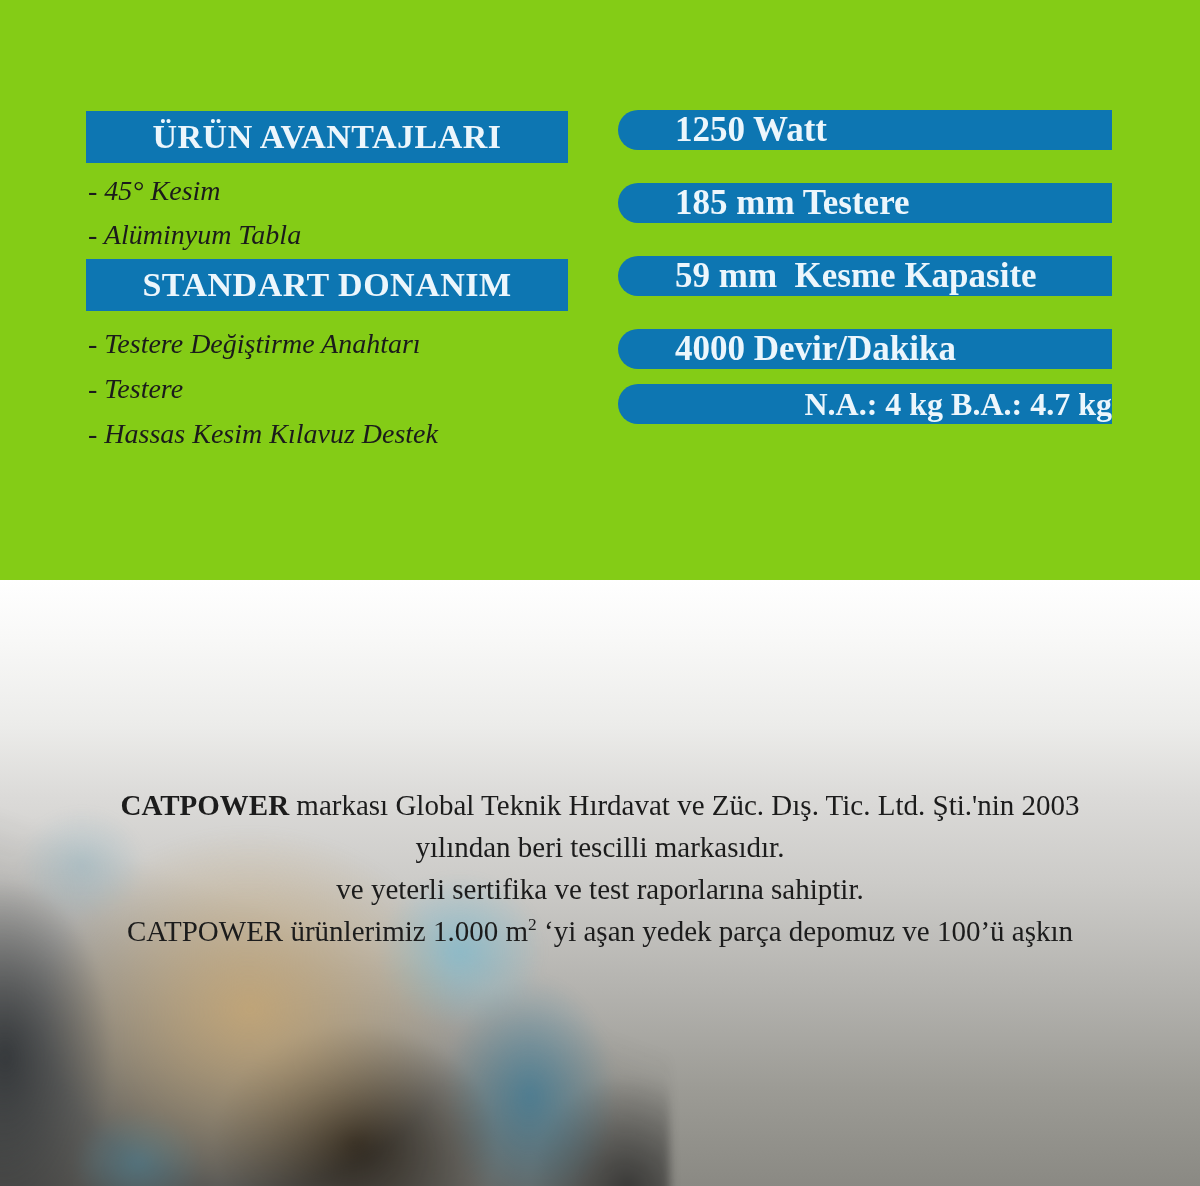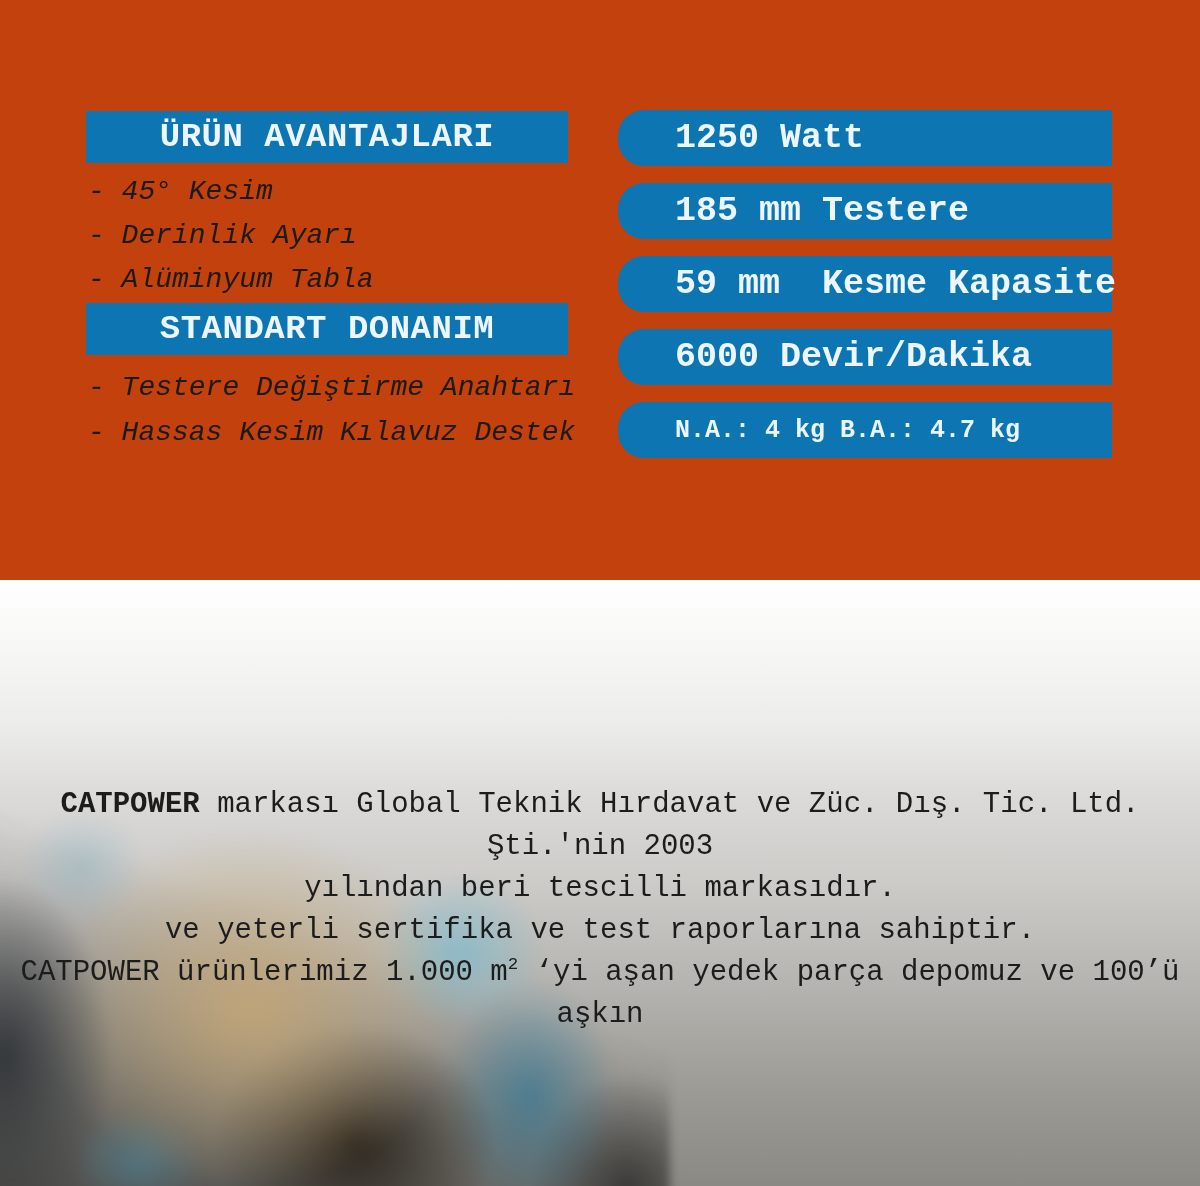--- a/index.html
+++ b/index.html
@@ -1,20 +1,20 @@
 <!DOCTYPE html>
 <html><head>
 <meta charset="utf-8">
 <style>
   :root{ --accent:#0d76b2; --banner-text:#ecf6fc; --ink:#1b1b1b; }
   *{box-sizing:border-box;}
   html,body{margin:0;padding:0;background:#ffffff;}
   .page{
-    position:relative;width:1200px;height:1186px;background:#c2410c;
-    font-family:Liberation Mono, monospace;overflow:hidden;
+    position:relative;width:1200px;height:1186px;background:#84cc16;
+    font-family:Liberation Serif, serif;overflow:hidden;
   }
 
   
   .left-col{position:absolute;left:86px;top:111px;width:482px;}
   .header-banner{
     height:52px;background:var(--accent);color:var(--banner-text);
     display:flex;align-items:center;justify-content:center;
     font-weight:bold;font-size:34px;letter-spacing:.5px;
   }
   ul.feature-list{list-style:none;margin:0;padding:0 0 0 2px;}
@@ -22,27 +22,27 @@
   ul.list-a li{height:44px;}
   ul.list-b{margin:10px 0 0;}
   ul.list-b li{height:45px;}
   .feature-list li{
     display:flex;align-items:center;
     font-style:italic;font-size:28px;color:var(--ink);white-space:pre;
   }
 
   
   .pill{
-    position:absolute;left:618px;width:494px;height:56px;
+    position:absolute;left:618px;width:494px;height:40px;
     background:var(--accent);border-radius:26px 0 0 26px;
     color:var(--banner-text);font-weight:bold;font-size:35px;
     display:flex;align-items:center;padding-left:57px;white-space:pre;
   }
   .pill-1{top:110px;} .pill-2{top:183px;} .pill-3{top:256px;}
-  .pill-4{top:329px;} .pill-5{top:402px;font-size:25px;}
+  .pill-4{top:329px;} .pill-5{top:384px;font-size:32px;justify-content:flex-end;}
 
   
   .bottom-section{
     position:absolute;left:0;top:580px;width:1200px;height:606px;
     background:linear-gradient(180deg,
       #ffffff 0%, #f8f8f7 10%, #ececea 24%, #dbdad8 36%,
       #cccbc8 50%, #b3b2ae 68%, #9c9b95 84%, #8a8983 100%);
   }
   .lion-art{
     position:absolute;left:-30px;bottom:-15px;width:700px;height:480px;
@@ -70,44 +70,44 @@
 <body>
 
 <div class="page">
 
   <section class="left-col">
     <div class="header-banner">
       <span>ÜRÜN AVANTAJLARI</span>
     </div>
     <ul class="feature-list list-a">
       <li>- 45° Kesim</li>
-      <li>- Derinlik Ayarı</li>
       <li>- Alüminyum Tabla</li>
     </ul>
     <div class="header-banner">
       <span>STANDART DONANIM</span>
     </div>
     <ul class="feature-list list-b">
       <li>- Testere Değiştirme Anahtarı</li>
+      <li>- Testere</li>
       <li>- Hassas Kesim Kılavuz Destek</li>
     </ul>
   </section>
 
   <section>
     <div class="pill pill-1">
       <span>1250 Watt</span>
     </div>
     <div class="pill pill-2">
       <span>185 mm Testere</span>
     </div>
     <div class="pill pill-3">
       <span>59 mm  Kesme Kapasite</span>
     </div>
     <div class="pill pill-4">
-      <span>6000 Devir/Dakika</span>
+      <span>4000 Devir/Dakika</span>
     </div>
     <div class="pill pill-5">
       <span>N.A.: 4 kg B.A.: 4.7 kg</span>
     </div>
   </section>
 
   <section class="bottom-section">
     <div class="lion-art"></div>
     <div class="about">
       <p><strong>CATPOWER</strong><span> markası Global Teknik Hırdavat ve Züc. Dış. Tic. Ltd. Şti.'nin 2003</span></p>

